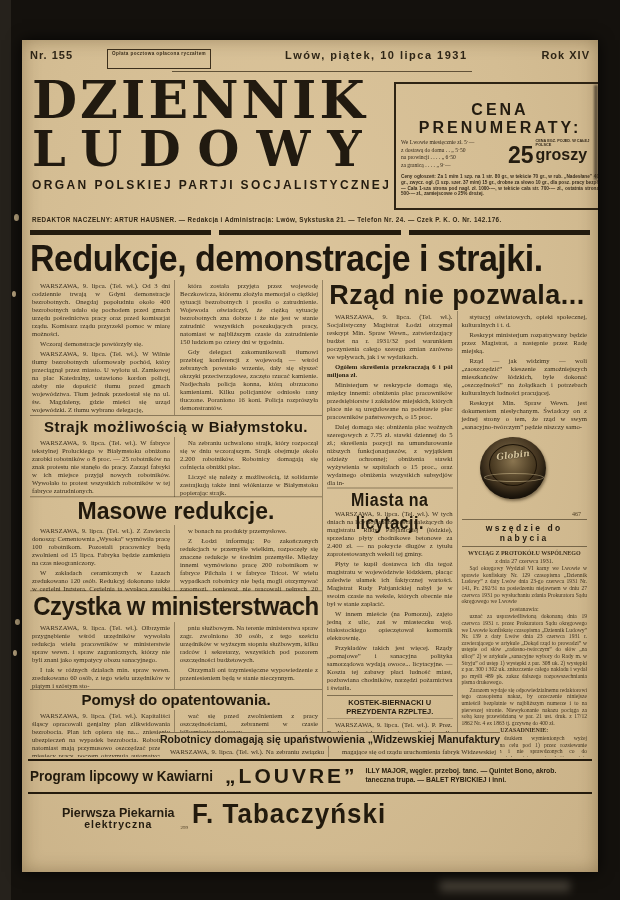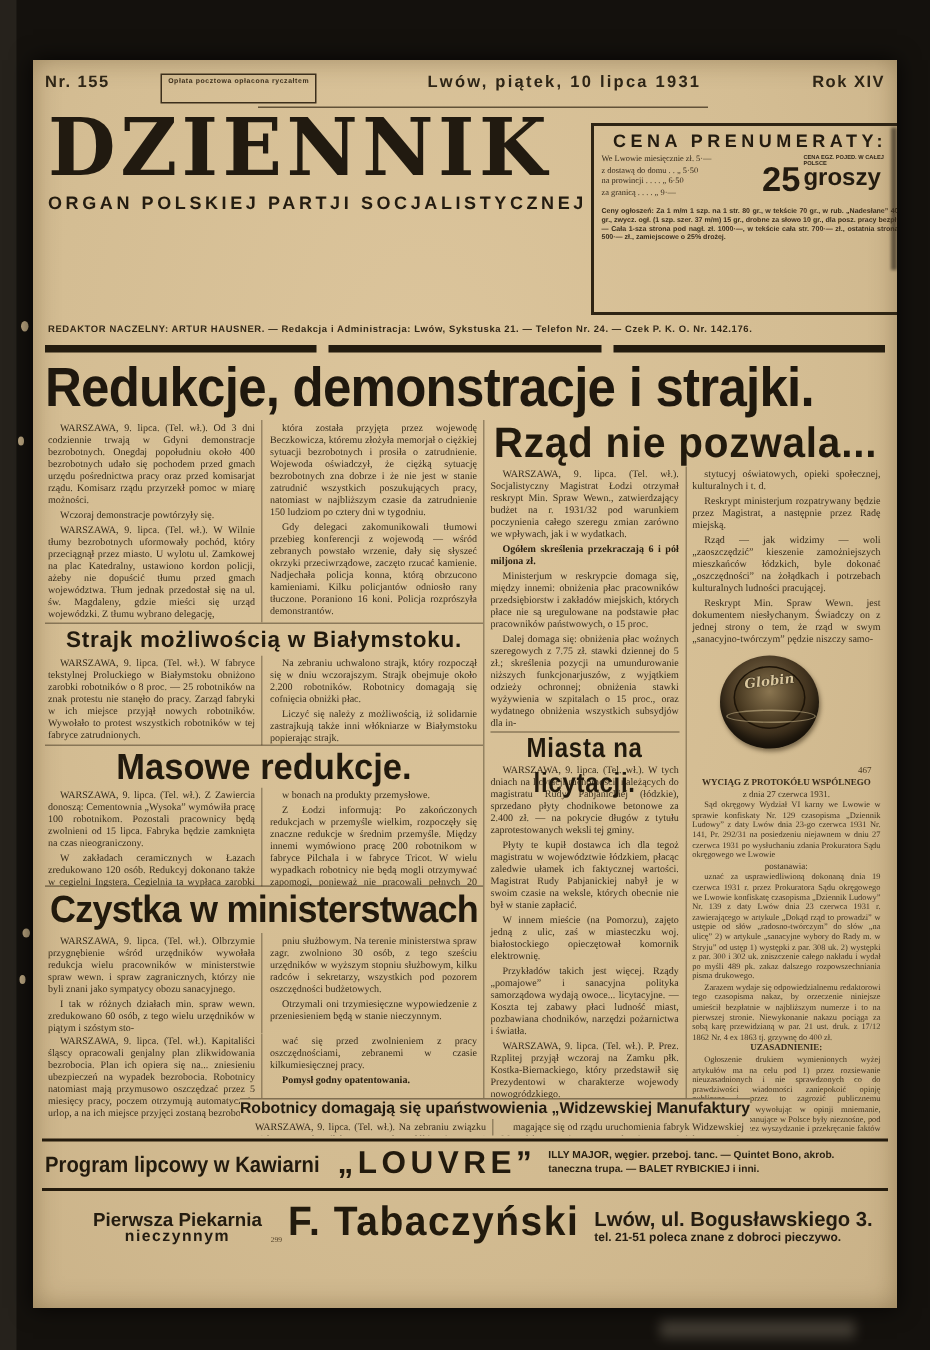--- a/index.html
+++ b/index.html
@@ -32,21 +32,21 @@
 
   
   .mast{position:absolute;left:10px;top:34px;width:356px;height:120px;overflow:hidden;}
   .mast-l1{font-family:"DejaVu Serif",serif;font-weight:bold;font-size:52px;line-height:50px;letter-spacing:3px;color:#211a10;transform:scaleY(1.02);transform-origin:top left;}
   .mast-l2{font-family:"DejaVu Serif",serif;font-weight:bold;font-size:48px;line-height:50px;letter-spacing:17px;color:#211a10;}
   .organ{font-family:"Liberation Sans",sans-serif;font-weight:bold;font-size:12px;letter-spacing:2.4px;margin-top:4px;color:#241c10;white-space:nowrap;}
   .editor-line{position:absolute;left:10px;top:176px;width:560px;font-family:"Liberation Sans",sans-serif;
     font-weight:bold;font-size:6.3px;letter-spacing:.4px;color:#332817;white-space:nowrap;overflow:hidden;}
 
   .sub-box{position:absolute;left:372px;top:42px;width:198px;height:118px;border:2px solid #2e2414;padding:3px 5px;overflow:hidden;}
-  .sub-title{font-family:"Liberation Sans",sans-serif;font-weight:bold;font-size:12px;letter-spacing:3px;text-align:center;color:#241c10;}
+  .sub-title{font-family:"Liberation Sans",sans-serif;font-weight:bold;font-size:16px;letter-spacing:3px;text-align:center;color:#241c10;margin-top:14px;}
   .sub-row{display:flex;margin-top:2px;}
   .rates{width:84px;font-size:5.6px;line-height:7.6px;color:#33281a;}
   .price-wrap{flex:1;display:flex;align-items:flex-start;justify-content:center;position:relative;}
   .price-big{font-family:Liberation Sans, sans-serif;font-weight:bold;font-size:23px;line-height:32px;color:#241c10;margin-left:23px;}
   .price-side{margin-left:2px;}
   .price-cap{font-size:3.8px;font-weight:bold;font-family:"Liberation Sans",sans-serif;color:#33281a;}
   .price-unit{font-family:"Liberation Sans",sans-serif;font-weight:bold;font-size:16px;line-height:15px;color:#241c10;}
   .ad-rates{margin-top:3px;font-size:4.7px;line-height:5.8px;text-align:justify;color:#3a2e1d;font-family:"Liberation Sans",sans-serif;font-weight:bold;}
 
   .double-rule{position:absolute;left:8px;top:190px;width:560px;height:7px;display:flex;gap:8px;}
@@ -138,20 +138,21 @@
   <div class="topbar">
     <span class="issue-no">Nr. 155</span>
     <span class="stamp-box">Opłata pocztowa opłacona ryczałtem</span>
     <span class="date-center">Lwów, piątek, 10 lipca 1931</span>
     <span class="year-no">Rok XIV</span>
   </div>
   <div class="top-rule"></div>
 
   <div class="mast">
     <div class="mast-l1">DZIENNIK</div>
+    <div class="mast-l2">LUDOWY</div>
     <div class="organ">ORGAN POLSKIEJ PARTJI SOCJALISTYCZNEJ</div>
   </div>
   <div class="editor-line">REDAKTOR NACZELNY: ARTUR HAUSNER. — Redakcja i Administracja: Lwów, Sykstuska 21. — Telefon Nr. 24. — Czek P. K. O. Nr. 142.176.</div>
 
   <div class="sub-box">
     <div class="sub-title">CENA PRENUMERATY:</div>
     <div class="sub-row">
       <div class="rates">
         <div>We Lwowie miesięcznie zł. 5·—</div>
         <div>z dostawą do domu . . „ 5·50</div>
@@ -221,20 +222,21 @@
         <div class="c">
           <p>WARSZAWA, 9. lipca. (Tel. wł.). Olbrzymie przygnębienie wśród urzędników wywołała redukcja wielu pracowników w ministerstwie spraw wewn. i spraw zagranicznych, którzy nie byli znani jako sympatycy obozu sanacyjnego.</p>
           <p>I tak w różnych działach min. spraw wewn. zredukowano 60 osób, z tego wielu urzędników w piątym i szóstym sto-</p>
         </div>
         <div class="c">
           <p>pniu służbowym. Na terenie ministerstwa spraw zagr. zwolniono 30 osób, z tego sześciu urzędników w wyższym stopniu służbowym, kilku radców i sekretarzy, wszystkich pod pozorem oszczędności budżetowych.</p>
           <p>Otrzymali oni trzymiesięczne wypowiedzenie z przeniesieniem będą w stanie nieczynnym.</p>
         </div>
       </div>
 
+      <div class="sec-head h-pomysl">Pomysł do opatentowania.</div>
       <div class="cols blockE">
         <div class="c">
           <p>WARSZAWA, 9. lipca. (Tel. wł.). Kapitaliści śląscy opracowali genjalny plan zlikwidowania bezrobocia. Plan ich opiera się na... zniesieniu ubezpieczeń na wypadek bezrobocia. Robotnicy natomiast mają przymusowo oszczędzać przez 5 miesięcy pracy, poczem otrzymują automatycznie urlop, a na ich miejsce przyjęci zostaną bezrobotni.</p>
 
         </div>
         <div class="c">
           <p>wać się przed zwolnieniem z pracy oszczędnościami, zebranemi w czasie kilkumiesięcznej pracy.</p>
           <p class="b">Pomysł godny opatentowania.</p>
         </div>
       </div>
@@ -246,36 +248,38 @@
         <div class="subcol">
           <p>WARSZAWA, 9. lipca. (Tel. wł.). Socjalistyczny Magistrat Łodzi otrzymał reskrypt Min. Spraw Wewn., zatwierdzający budżet na r. 1931/32 pod warunkiem poczynienia całego szeregu zmian zarówno we wpływach, jak i w wydatkach.</p>
           <p class="b">Ogółem skreślenia przekraczają 6 i pół miljona zł.</p>
           <p>Ministerjum w reskrypcie domaga się, między innemi: obniżenia płac pracowników przedsiębiorstw i zakładów miejskich, których płace nie są uregulowane na podstawie płac pracowników państwowych, o 15 proc.</p>
           <p>Dalej domaga się: obniżenia płac woźnych szeregowych z 7.75 zł. stawki dziennej do 5 zł.; skreślenia pozycji na umundurowanie niższych funkcjonarjuszów, z wyjątkiem odzieży ochronnej; obniżenia stawki wyżywienia w szpitalach o 15 proc., oraz wydatnego obniżenia wszystkich subsydjów dla in-</p>
           <div class="sec-head h-miasta">Miasta na licytacji.</div>
           <p>WARSZAWA, 9. lipca. (Tel. wł.). W tych dniach na licytacji ruchomości, należących do magistratu Rudy Pabjanickiej (łódzkie), sprzedano płyty chodnikowe betonowe za 2.400 zł. — na pokrycie długów z tytułu zaprotestowanych weksli tej gminy.</p>
           <p>Płyty te kupił dostawca ich dla tegoż magistratu w województwie łódzkiem, płacąc zaledwie ułamek ich faktycznej wartości. Magistrat Rudy Pabjanickiej nabył je w swoim czasie na weksle, których obecnie nie był w stanie zapłacić.</p>
           <p>W innem mieście (na Pomorzu), zajęto jedną z ulic, zaś w miasteczku woj. białostockiego opieczętował komornik elektrownię.</p>
           <p>Przykładów takich jest więcej. Rządy „pomajowe” i sanacyjna polityka samorządowa wydają owoce... licytacyjne. — Koszta tej zabawy płaci ludność miast, pozbawiana chodników, narzędzi pożarnictwa i światła.</p>
+          <div class="h-kostek">KOSTEK-BIERNACKI U PREZYDENTA RZPLTEJ.</div>
           <p>WARSZAWA, 9. lipca. (Tel. wł.). P. Prez. Rzplitej przyjął wczoraj na Zamku płk. Kostka-Biernackiego, który przedstawił się Prezydentowi w charakterze wojewody nowogródzkiego.</p>
 
         </div>
         <div class="subcol r">
           <p>stytucyj oświatowych, opieki społecznej, kulturalnych i t. d.</p>
           <p>Reskrypt ministerjum rozpatrywany będzie przez Magistrat, a następnie przez Radę miejską.</p>
           <p>Rząd — jak widzimy — woli „zaoszczędzić” kieszenie zamożniejszych mieszkańców łódzkich, byle dokonać „oszczędności” na żołądkach i potrzebach kulturalnych ludności pracującej.</p>
           <p>Reskrypt Min. Spraw Wewn. jest dokumentem niesłychanym. Świadczy on z jednej strony o tem, że rząd w swym „sanacyjno-twórczym” pędzie niszczy samo-</p>
           <div class="globin">
             <div class="tin">
               <div class="tin-inner"></div>
               <div class="tin-band"></div>
               <div class="tin-label">Globin</div>
             </div>
             <div class="tin-no">467</div>
           </div>
+          <div class="wszedzie">wszędzie do nabycia</div>
           <div class="legal">
             <p class="b ctr">WYCIĄG Z PROTOKÓŁU WSPÓLNEGO</p>
             <p class="ctr">z dnia 27 czerwca 1931.</p>
             <p>Sąd okręgowy Wydział VI karny we Lwowie w sprawie konfiskaty Nr. 129 czasopisma „Dziennik Ludowy” z daty Lwów dnia 23-go czerwca 1931 Nr. 141, Pr. 292/31 na posiedzeniu niejawnem w dniu 27 czerwca 1931 po wysłuchaniu zdania Prokuratora Sądu okręgowego we Lwowie</p>
             <p class="ctr">postanawia:</p>
             <p>uznać za usprawiedliwioną dokonaną dnia 19 czerwca 1931 r. przez Prokuratora Sądu okręgowego we Lwowie konfiskatę czasopisma „Dziennik Ludowy” Nr. 139 z daty Lwów dnia 23 czerwca 1931 r. zawierającego w artykule „Dokąd rząd to prowadzi” w ustępie od słów „radosno-twórczym” do słów „na ulicę” 2) w artykule „sanacyjne wybory do Rady m. w Stryju” od ustęp 1) występki z par. 308 uk. 2) występki z par. 300 i 302 uk. zniszczenie całego nakładu i wydał po myśli 489 pk. zakaz dalszego rozpowszechniania pisma drukowego.</p>
             <p>Zarazem wydaje się odpowiedzialnemu redaktorowi tego czasopisma nakaz, by orzeczenie niniejsze umieścił bezpłatnie w najbliższym numerze i to na pierwszej stronie. Niewykonanie nakazu pociąga za sobą karę przewidzianą w par. 21 ust. druk. z 17/12 1862 Nr. 4 ex 1863 tj. grzywnę do 400 zł.</p>
             <p class="b ctr">UZASADNIENIE:</p>
             <p>Ogłoszenie drukiem wymienionych wyżej artykułów ma na celu pod 1) przez rozsiewanie nieuzasadnionych i nie sprawdzonych co do prawdziwości wiadomości zaniepokoić opinję publiczną i przez to zagrozić publicznemu bezpieczeństwu, wywołując w opinji mniemanie, jakoby stosunki panujące w Polsce były nieznośne, pod 2) ma na celu przez wyszydzanie i przekręcanie faktów i nieprawdziwe twierdzenia doprowadzić do wzgardy i nienawiści w społeczeństwie przeciw administracji państwowej, tudzież pobudzić je do wzajemnych antagonizmów i walk, co odpowiada znamionom czynów z par. 300, 302 i 308 uk., zaczem po myśli par. 487, 489, 493 pk. oraz par. 36 ust. pras. jest powyższe postanowienie uzasadnione.</p>
 
@@ -303,22 +307,18 @@
     <span class="louvre-name">„LOUVRE”</span>
     <span class="louvre-detail">
       <div>ILLY MAJOR, węgier. przeboj. tanc. — Quintet Bono, akrob.</div>
       <div>taneczna trupa. — BALET RYBICKIEJ i inni.</div>
     </span>
   </div>
   <div class="rule2" style="top:752px;"></div>
   <div class="bakery">
     <span class="bakery-left">
       <div class="bakery-l1">Pierwsza Piekarnia</div>
-      <div class="bakery-l2">nieczynnym</div>
+      <div class="bakery-l2">elektryczna</div>
     </span>
     <span class="bakery-num">299</span>
     <span class="bakery-name">F. Tabaczyński</span>
-    <span class="bakery-right">
-      <div class="bakery-r1">Lwów, ul. Bogusławskiego 3.</div>
-      <div class="bakery-r2">tel. 21-51 poleca znane z dobroci pieczywo.</div>
-    </span>
   </div>
 </div>
 
 </body></html>

